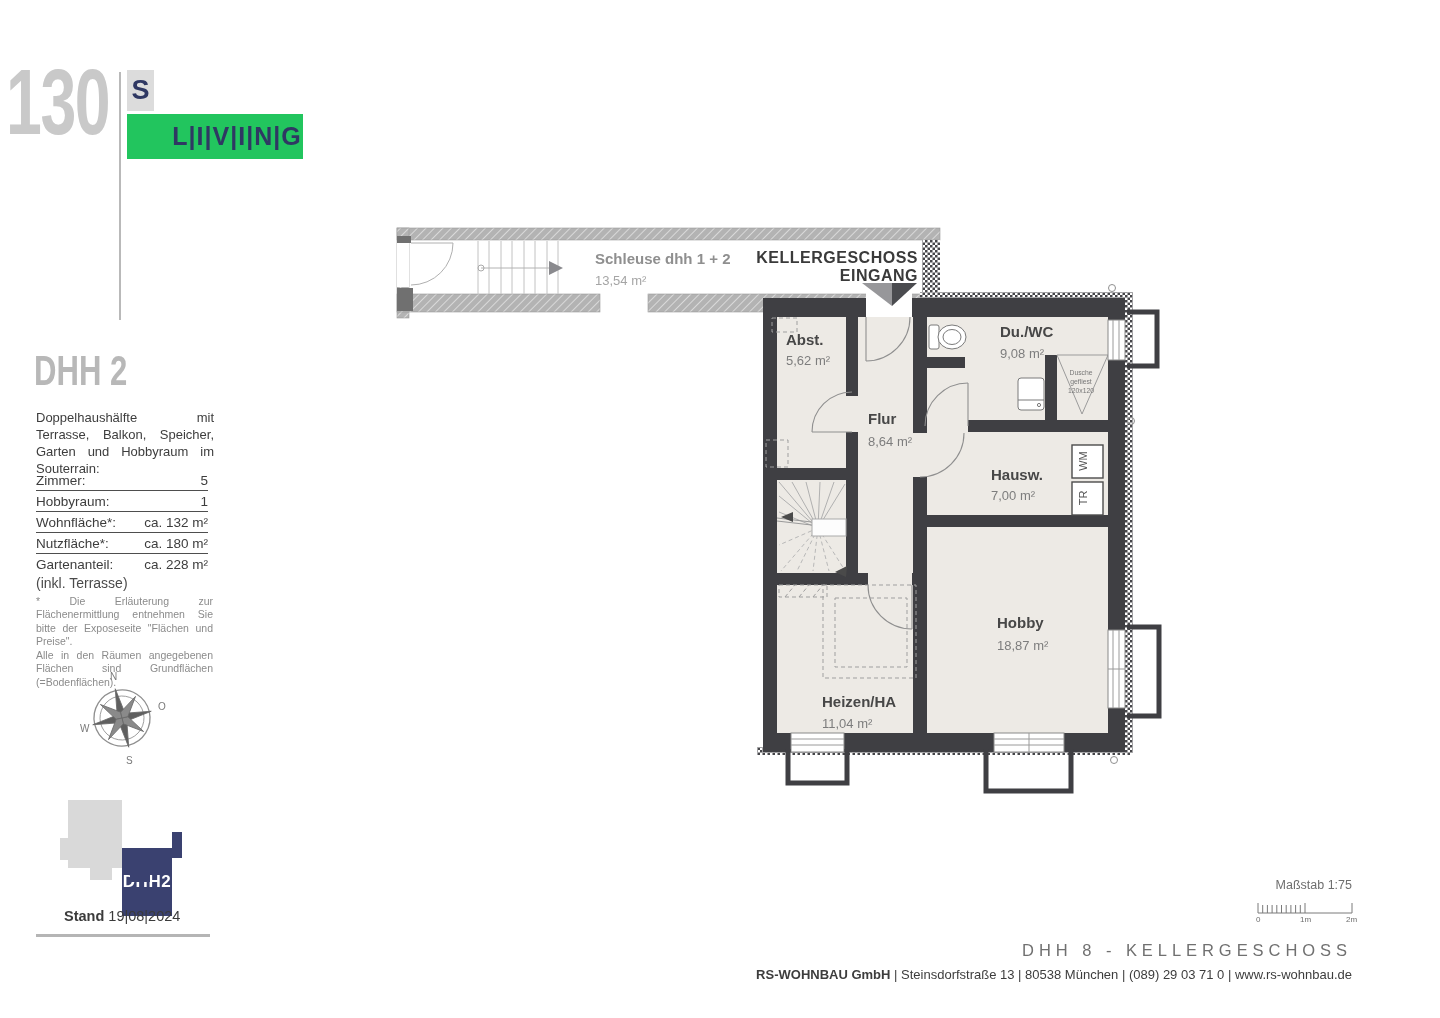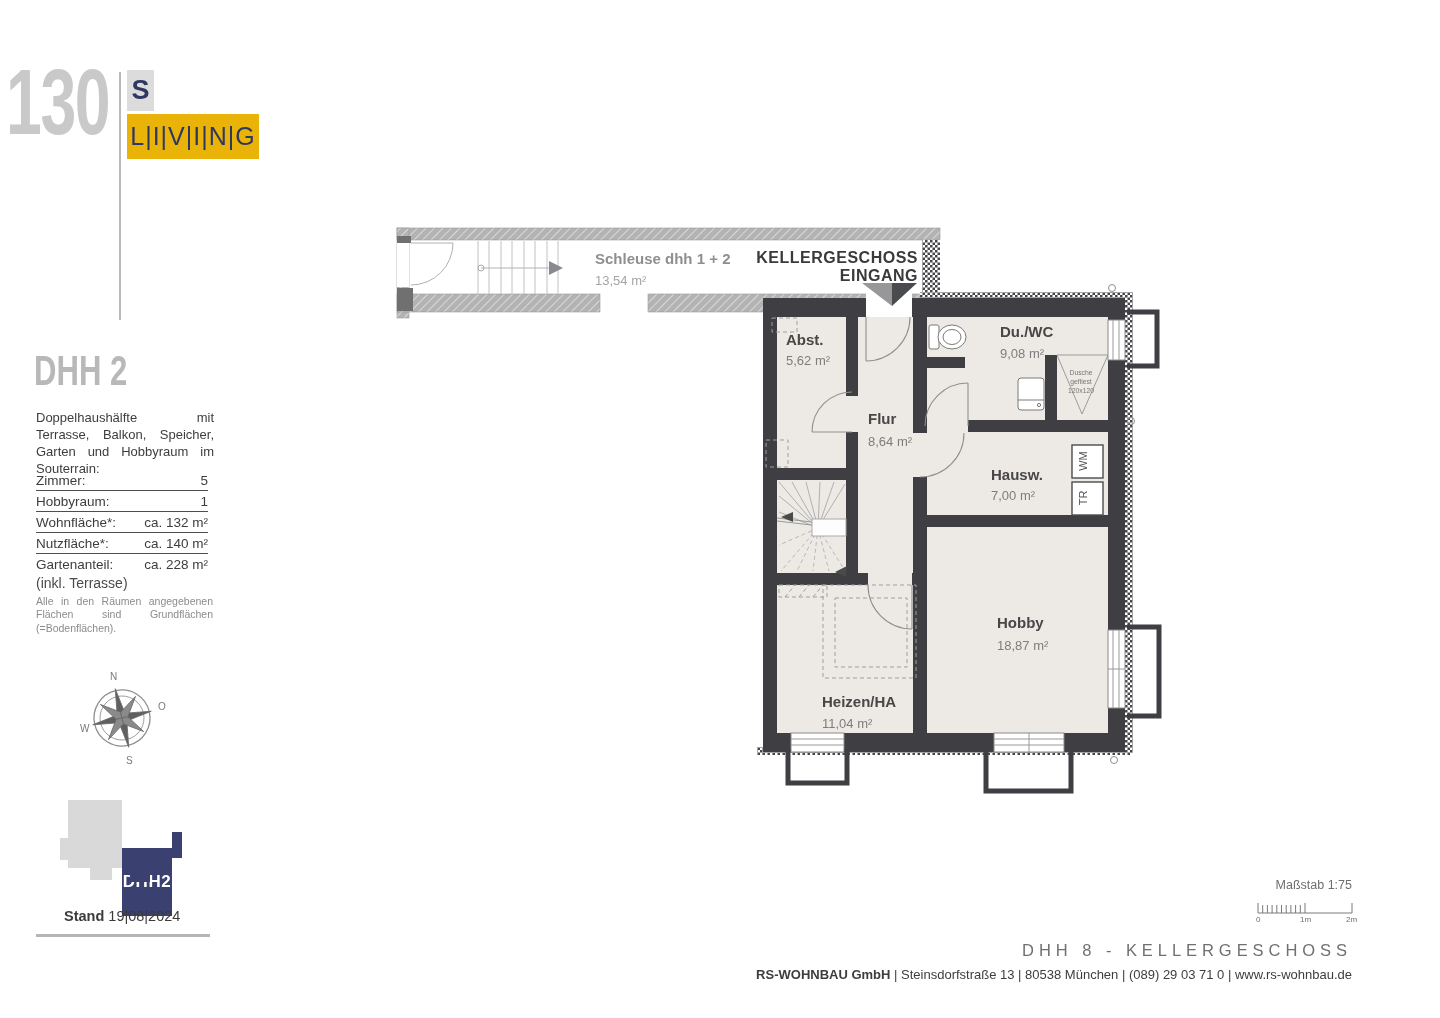--- a/index.html
+++ b/index.html
@@ -6,23 +6,23 @@
   #page{position:relative;width:1440px;height:1018px;background:#fff;overflow:hidden;
         font-family:"Liberation Sans",sans-serif;color:#3d3d3d;}
   .abs{position:absolute;}
 
   
   .logo-number{left:6px;top:56px;font-size:92px;font-weight:bold;color:#c9c9c9;
                line-height:1;transform:scaleX(.70);transform-origin:left top;letter-spacing:-2px;}
   .logo-vline{left:119px;top:72px;width:2px;height:248px;background:#b9b9b9;}
   .logo-s{left:127px;top:70px;width:27px;height:41px;background:#dcdcdc;display:flex;
           align-items:center;justify-content:center;font-weight:bold;font-size:27px;color:#2f3863;}
-  .logo-living{left:127px;top:114px;width:132px;height:45px;background:#eab308;display:flex;
-          align-items:center;justify-content:center;font-weight:normal;font-size:25px;color:#2f3863;
-          letter-spacing:1px;white-space:nowrap;}
+  .logo-living{left:127px;top:114px;width:132px;height:45px;background:#22c55e;display:flex;
+          align-items:center;justify-content:center;font-weight:bold;font-size:25px;color:#2f3863;
+          letter-spacing:1px;white-space:nowrap;padding-left:44px;}
 
   
   .dhh-title{left:34px;top:350px;font-size:42px;font-weight:bold;color:#b8b8b8;line-height:1;
              transform:scaleX(.74);transform-origin:left top;letter-spacing:0;}
   .descr{left:36px;top:410px;width:178px;font-size:13px;line-height:1.3;color:#3d3d3d;
          text-align:justify;}
   .specs{left:36px;top:470px;width:172px;font-size:13.5px;color:#3d3d3d;}
   .spec-row{display:flex;justify-content:space-between;padding:3px 0 2px 0;
             border-bottom:1.5px solid #4e4e4e;}
   .spec-row .v{text-align:right;}
@@ -79,30 +79,31 @@
     <div class="spec-row">
       <span>Hobbyraum:</span>
       <span class="v">1</span>
     </div>
     <div class="spec-row">
       <span>Wohnfläche*:</span>
       <span class="v">ca.  132 m²</span>
     </div>
     <div class="spec-row">
       <span>Nutzfläche*:</span>
-      <span class="v">ca.  140 m²</span>
+      <span class="v">ca.  180 m²</span>
     </div>
     <div class="spec-row" style="border-bottom:none;justify-content:space-between;">
       <span>Gartenanteil:</span>
       <span class="v">ca.  228 m²</span>
     </div>
     <div class="spec-note">(inkl. Terrasse)</div>
   </div>
 
   <div class="abs footnote">
+    <p>* Die Erläuterung zur Flächenermittlung entnehmen Sie bitte der Exposeseite "Flächen und Preise".</p>
     <p>Alle in den Räumen angegebenen Flächen sind Grundflächen (=Bodenflächen).</p>
   </div>
 
   <svg class="abs" style="left:74px;top:668px;" width="96" height="100" viewBox="0 0 96 100">
     <g transform="rotate(-13 48 50)" stroke="#8f8f8f" fill="none">
       <circle cx="48" cy="50" r="28" stroke-width="1.3"></circle>
       <circle cx="48" cy="50" r="22" stroke-width=".8"></circle>
       <g stroke="#6a6a6a" stroke-width=".8">
         <polygon points="48,20 52,46 48,50 44,46" fill="#5f5f5f"></polygon>
         <polygon points="48,80 44,54 48,50 52,54" fill="#5f5f5f"></polygon>

